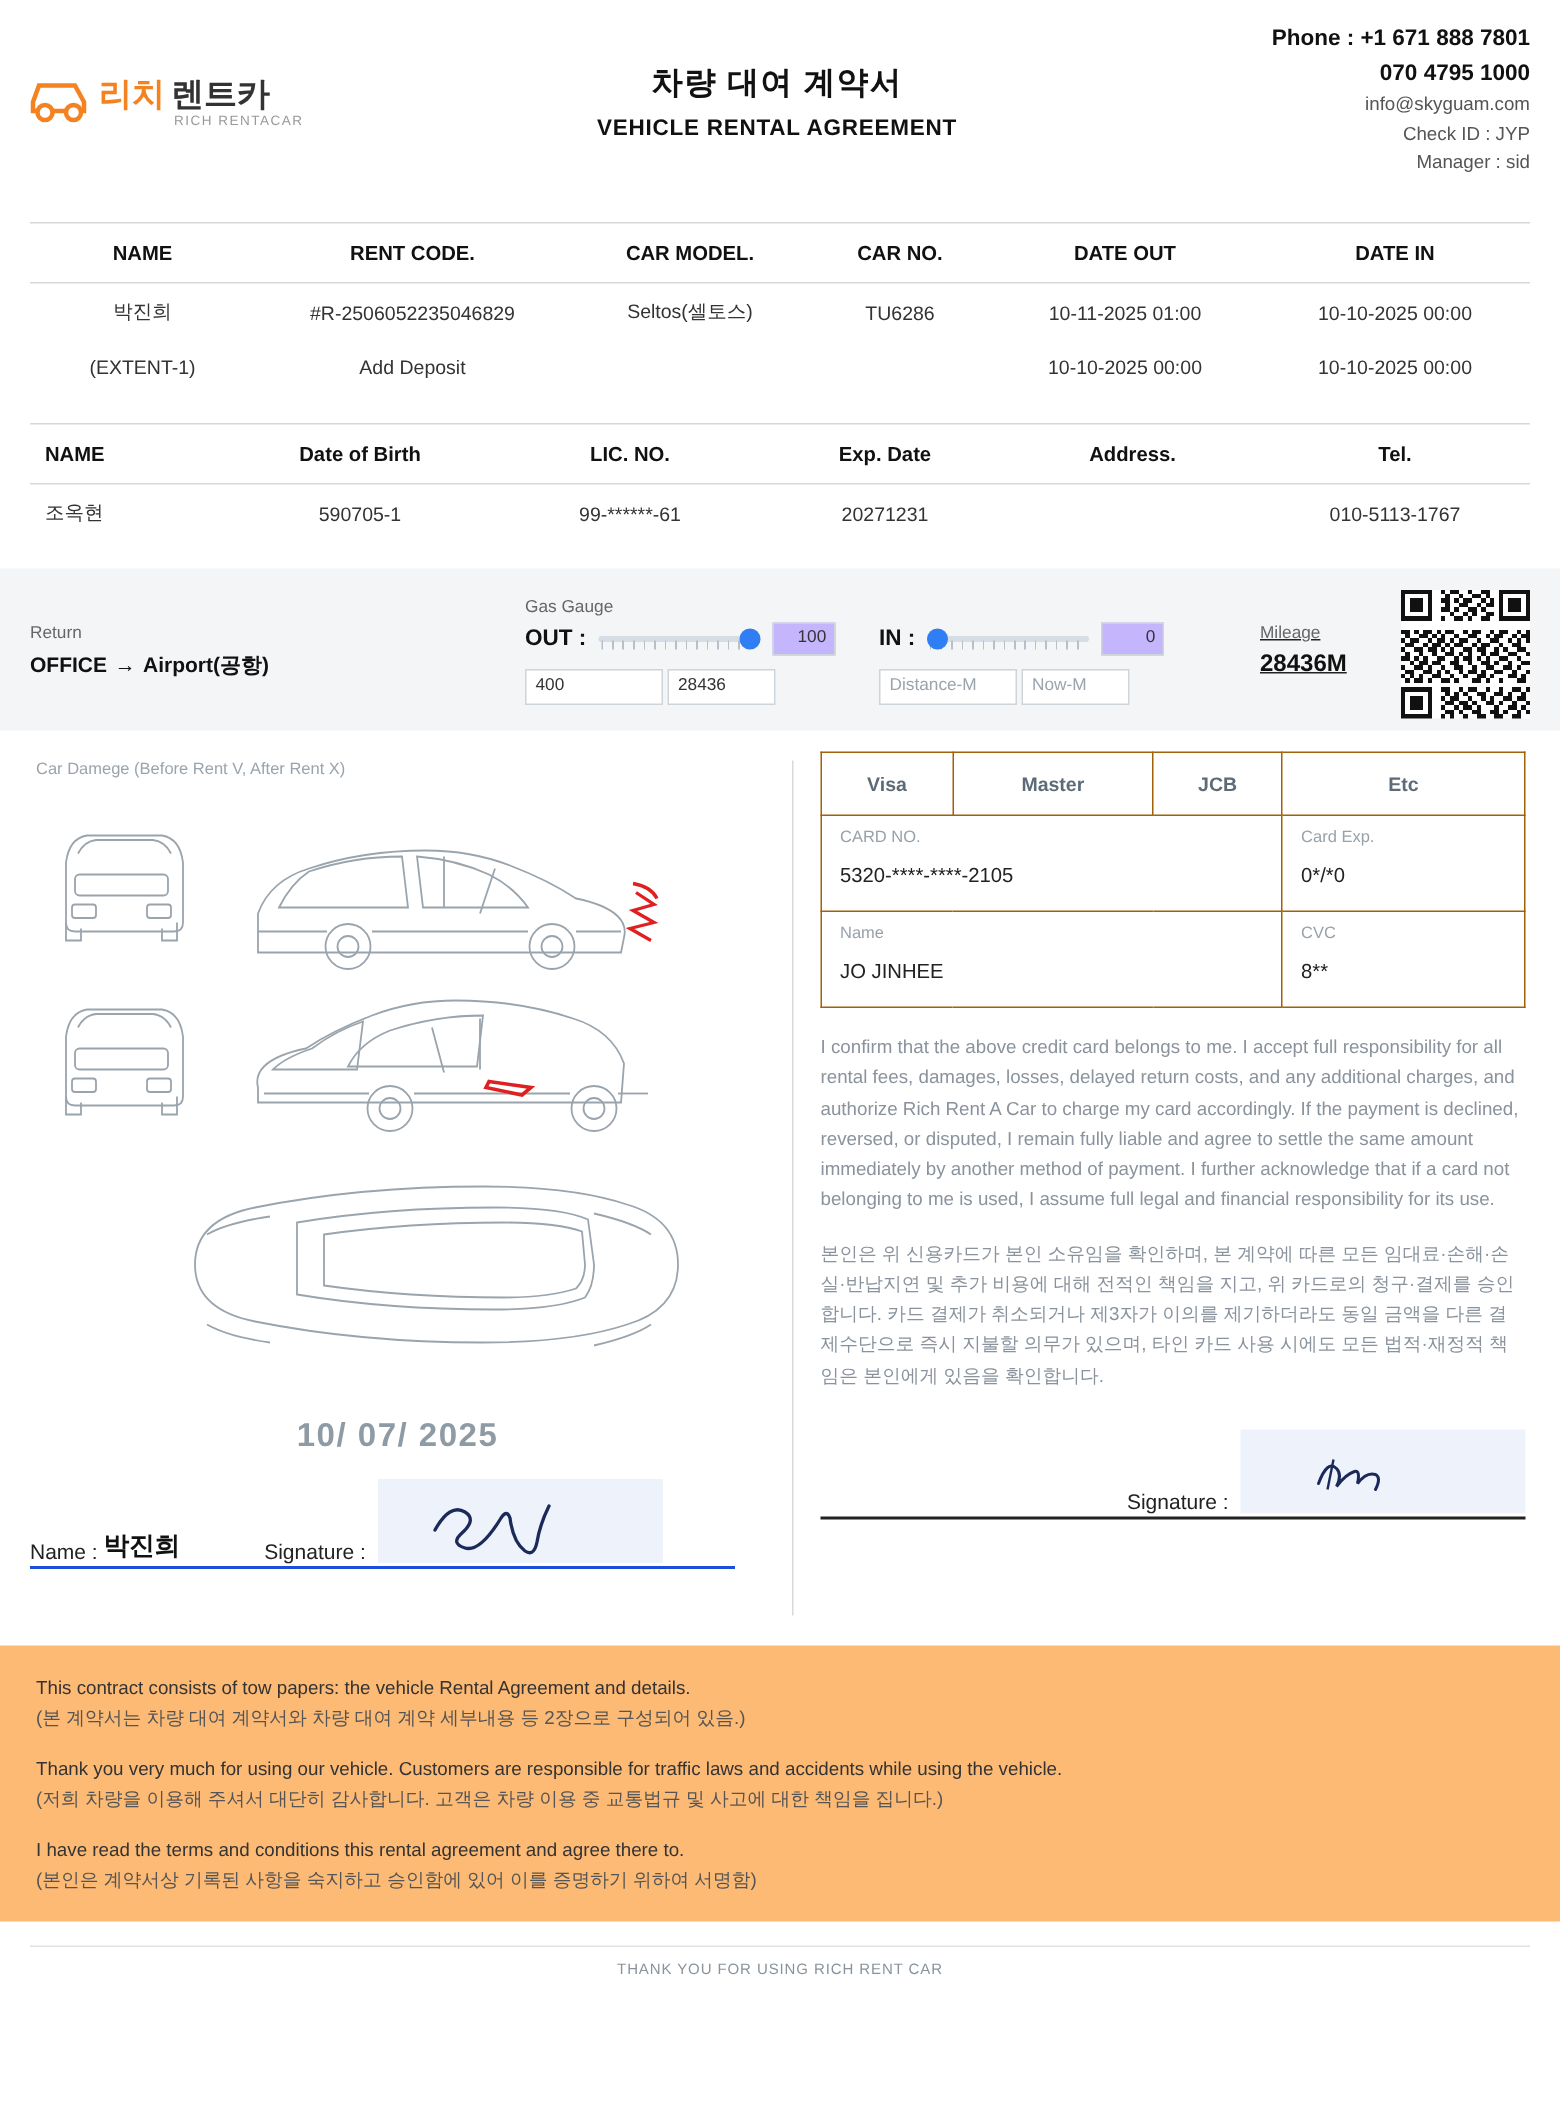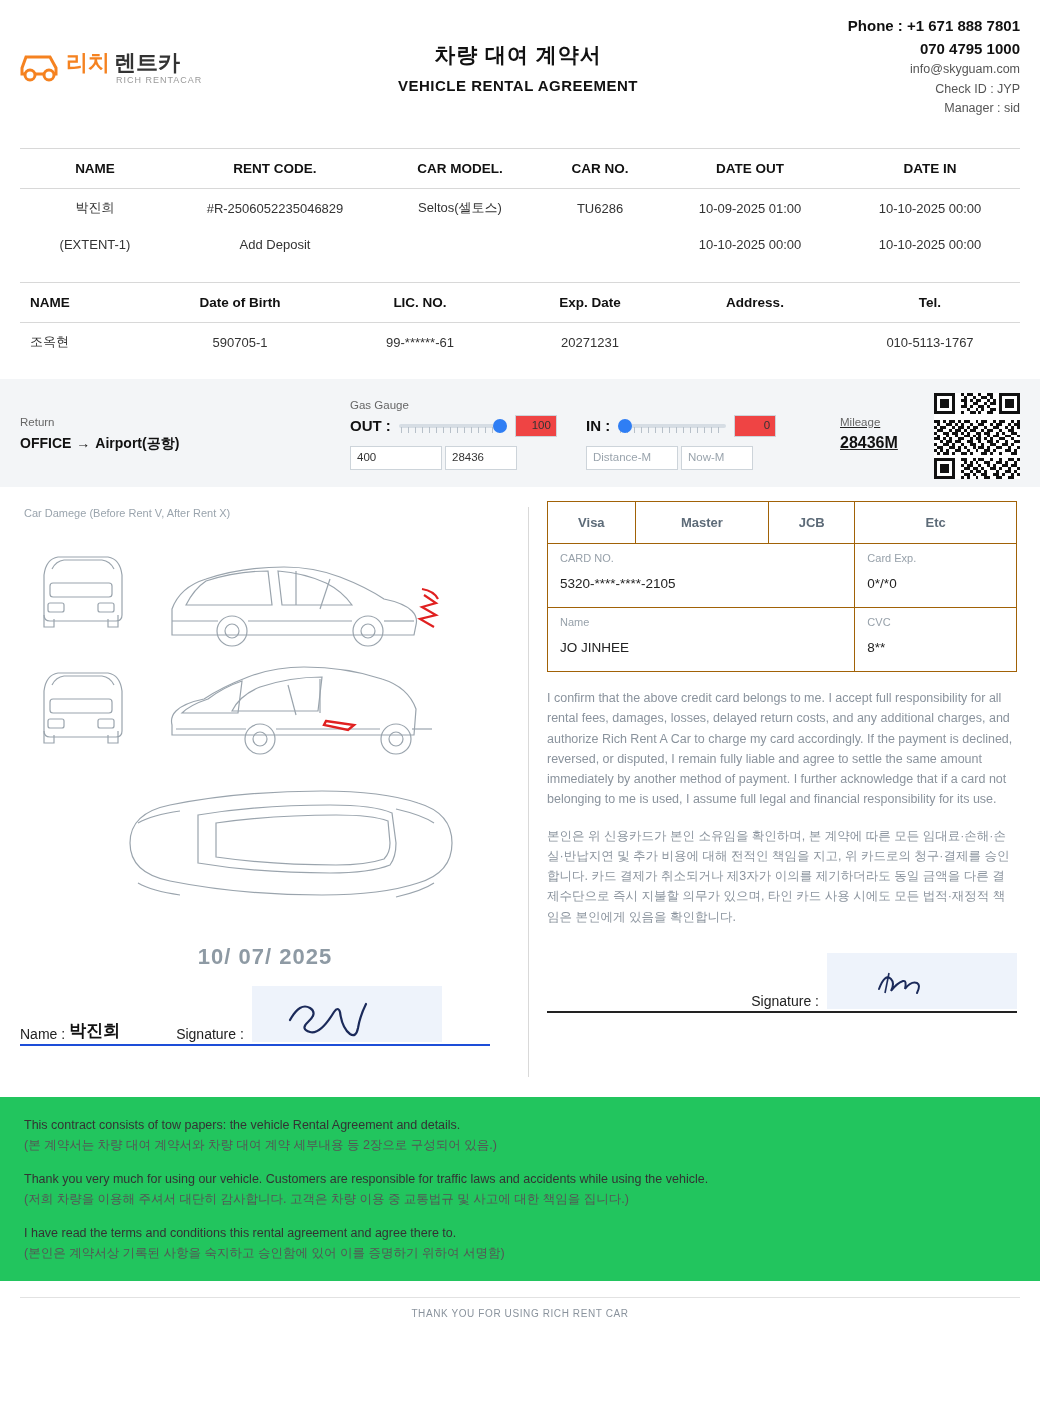--- a/index.html
+++ b/index.html
@@ -50,21 +50,21 @@
   .gauge-row { display:flex; align-items:center; }
   .gauge-lbl { font-size:15px; font-weight:bold; color:#111; margin-right:8px; }
   .slider { position:relative; width:108px; height:14px; }
   .slider .track { position:absolute; top:5px; left:0; width:108px; height:4px; background:#d6dde4; border-radius:2px; }
   .slider .ticks { position:absolute; top:8px; left:2px; width:104px; height:6px;
      background-image:repeating-linear-gradient(to right,#b7c0c9 0 1px,transparent 1px 7px); }
   .slider .knob { position:absolute; top:0px; width:14px; height:14px; border-radius:50%; background:#2f7ef4; }
   .knob-right { right:0; }
   .knob-left { left:0; }
   .num-box {
-    margin-left:8px; width:42px; height:22px; border:1px solid #cdd4da; background:#ef4444;
+    margin-left:8px; width:42px; height:22px; border:1px solid #cdd4da; background:#c4b5fd;
     font-size:11.5px; color:#333; text-align:right; padding:3px 5px 0 0;
   }
   .inputs-row { margin-top:9px; display:flex; }
   .inp {
     height:24px; border:1px solid #cdd4da; background:#fff; font-size:11.5px; color:#333;
     padding:4px 6px 0 6px;
   }
   .inp.w1 { width:92px; }
   .inp.w2 { width:72px; margin-left:3px; }
   .inp.ph { color:#9aa4ad; }
@@ -96,21 +96,21 @@
   .card-type { height:42px; text-align:center; font-size:13px; font-weight:bold; color:#5d6b78; }
   .cell { padding:8px 12px 10px 12px; height:64px; vertical-align:top; }
   .cell-lbl { font-size:11px; color:#97a1aa; }
   .cell-val { font-size:13.5px; color:#222; margin-top:12px; }
   .terms-en { font-size:12.5px; color:#8a939d; line-height:1.62; margin-top:16px; width:470px; }
   .terms-ko { font-size:12.5px; color:#8a939d; line-height:1.62; margin-top:16px; width:470px; }
 
   .sig-row-right { display:flex; align-items:flex-end; margin-top:26px; border-bottom:2px solid #222; padding-bottom:2px; width:470px; justify-content:flex-end; }
 
   
-  .notes { width:1040px; background:#22c55e; padding:18px 24px 18px 24px; margin-top:10px; }
+  .notes { width:1040px; background:#fdba74; padding:18px 24px 18px 24px; margin-top:10px; }
   .note-p { font-size:12.5px; color:#333; line-height:1.6; margin-bottom:14px; }
   .note-p:last-child { margin-bottom:0; }
   .note-sub { color:#555; }
   .footer-line { width:1000px; margin:16px auto 0 auto; border-top:1px solid #e2e2e2; }
   .footer-txt { text-align:center; font-size:10px; color:#8a939d; letter-spacing:0.6px; padding-top:10px; }
 </style>
 </head>
 <body>
 
 <div class="page">
@@ -149,21 +149,21 @@
       <th style="width:160px">CAR MODEL.</th>
       <th style="width:120px">CAR NO.</th>
       <th style="width:180px">DATE OUT</th>
       <th style="width:180px">DATE IN</th>
     </tr>
     <tr>
       <td>박진희</td>
       <td>#R-2506052235046829</td>
       <td>Seltos(셀토스)</td>
       <td>TU6286</td>
-      <td>10-09-2025 01:00</td>
+      <td>10-11-2025 01:00</td>
       <td>10-10-2025 00:00</td>
     </tr>
     <tr class="last-row">
       <td>(EXTENT-1)</td>
       <td>Add Deposit</td>
       <td></td>
       <td></td>
       <td>10-10-2025 00:00</td>
       <td>10-10-2025 00:00</td>
     </tr>

